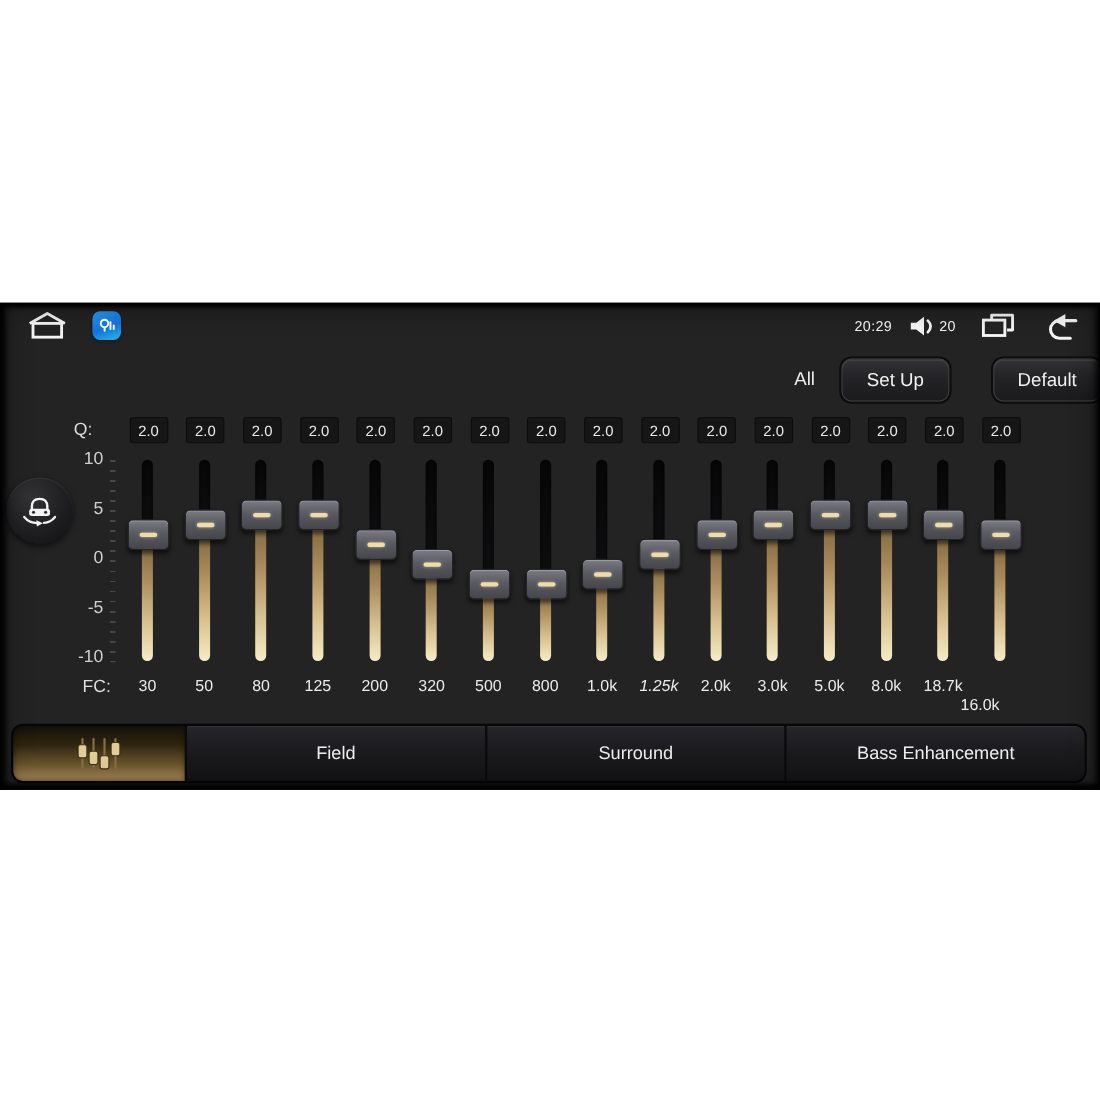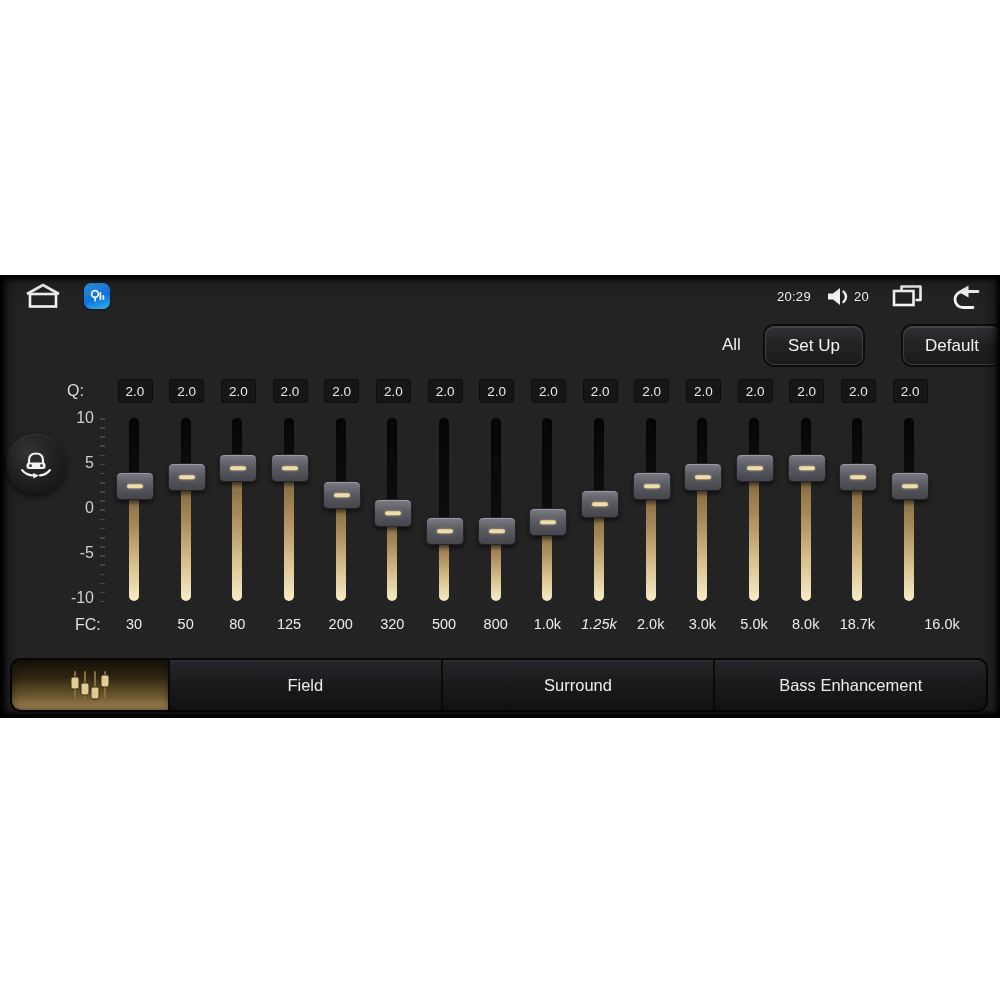--- a/index.html
+++ b/index.html
@@ -281,21 +281,21 @@
       <div class="fc-val" style="left: 366.35px;">320</div>
       <div class="fc-val" style="left: 418.02px;">500</div>
       <div class="fc-val" style="left: 469.69px;">800</div>
       <div class="fc-val" style="left: 521.36px;">1.0k</div>
       <div class="fc-val" style="left: 573.03px; font-style: italic;">1.25k</div>
       <div class="fc-val" style="left: 624.7px;">2.0k</div>
       <div class="fc-val" style="left: 676.37px;">3.0k</div>
       <div class="fc-val" style="left: 728.04px;">5.0k</div>
       <div class="fc-val" style="left: 779.71px;">8.0k</div>
       <div class="fc-val" style="left: 831.38px;">18.7k</div>
-      <div class="fc-val" style="left: 916px;">16.0k</div>
+      <div class="fc-val" style="left: 865px; margin-top: 17px;">16.0k</div>
     </div>
 
   <button class="car-btn">
     <span style="display:flex;">
       <svg width="36" height="34" viewBox="0 0 36 34">
         <path d="M11 17 v-3.5 q0 -7 7 -7 q7 0 7 7 V17" fill="none" stroke="#f2f2f2" stroke-width="2.2"></path>
         <rect x="8.5" y="15.5" width="19" height="6.5" rx="2.5" fill="#f2f2f2"></rect>
         <circle cx="12.5" cy="18.7" r="1.4" fill="#2a2a2c"></circle>
         <circle cx="23.5" cy="18.7" r="1.4" fill="#2a2a2c"></circle>
         <path d="M4 23 q5 6 13 5.5" fill="none" stroke="#f2f2f2" stroke-width="2.1" stroke-linecap="round"></path>

